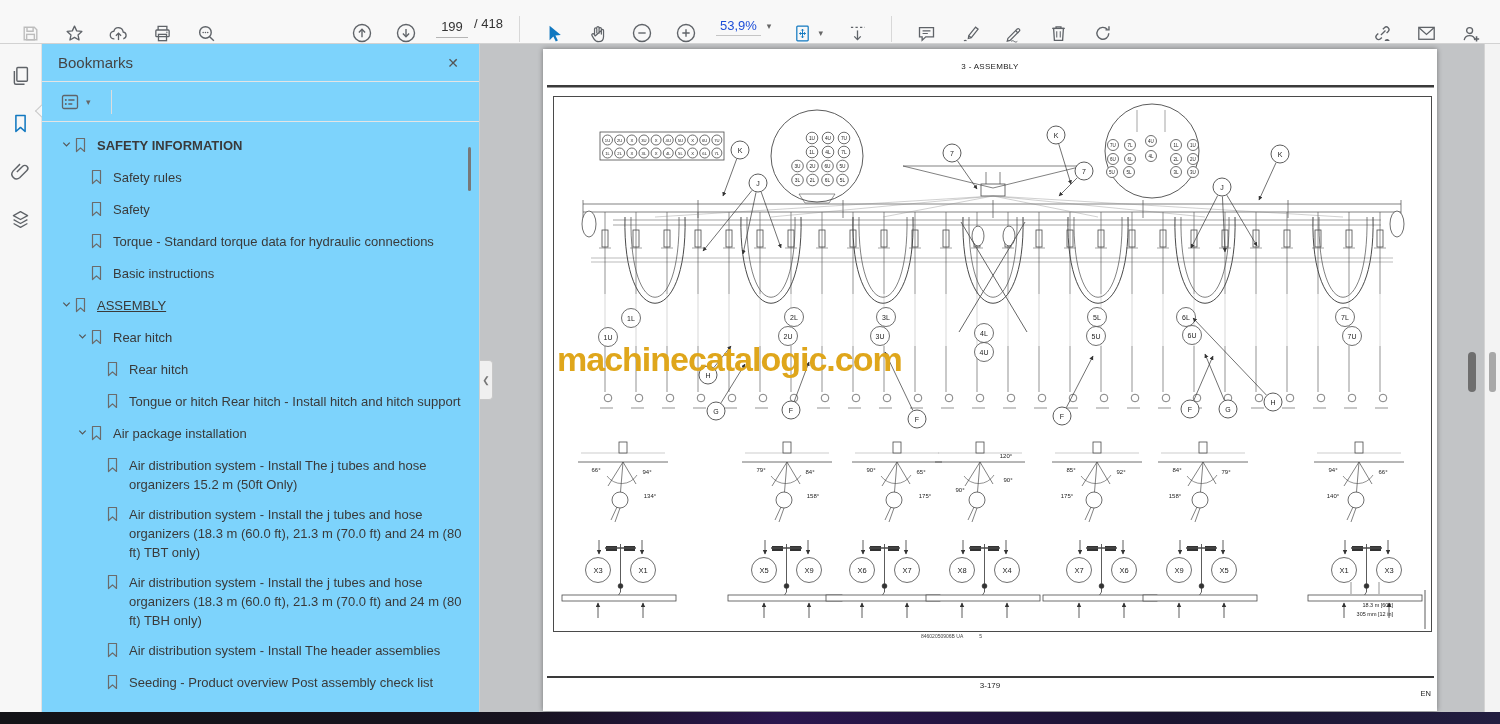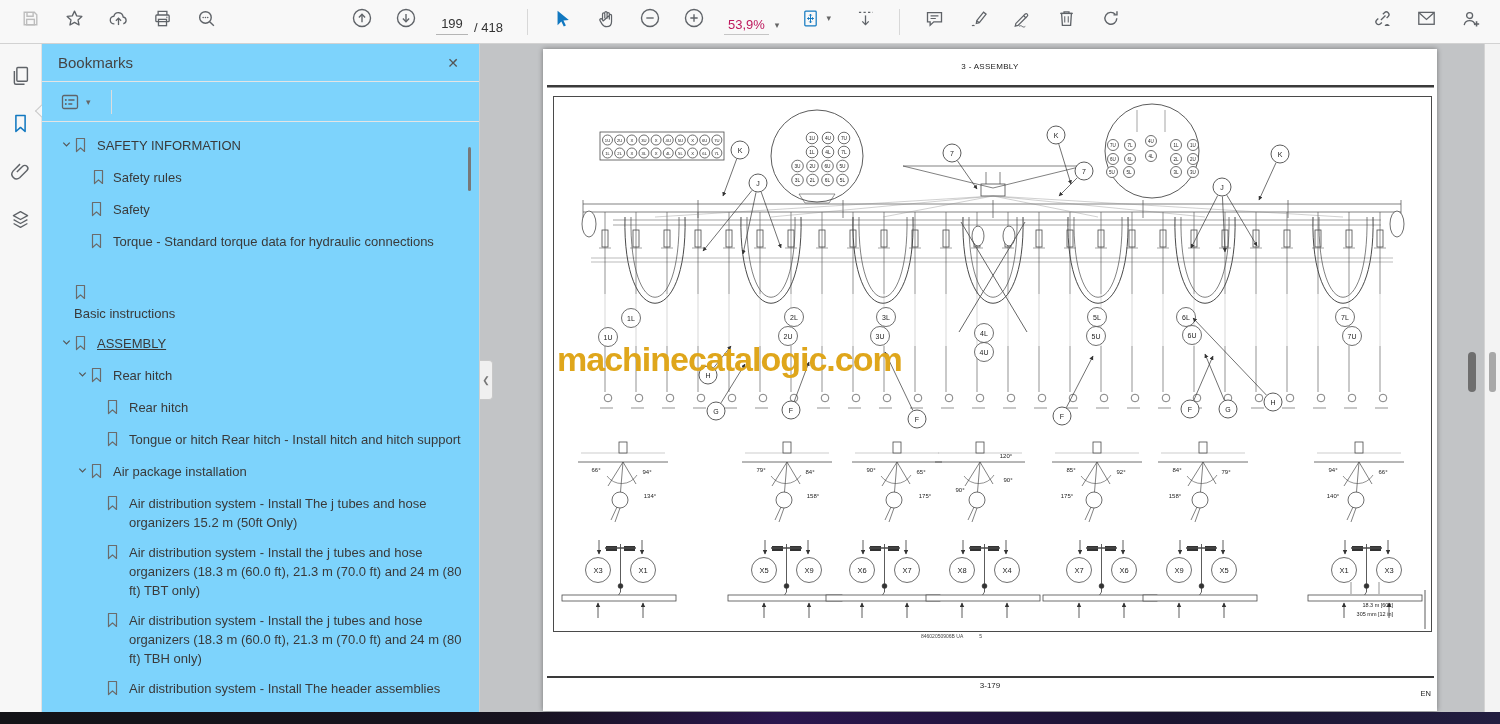--- a/index.html
+++ b/index.html
@@ -1,27 +1,27 @@
 <!DOCTYPE html>
 <html><head>
 <meta charset="utf-8">
 <style>
   *{box-sizing:border-box;margin:0;padding:0}
   html,body{width:1500px;height:724px;overflow:hidden;font-family:"Liberation Sans",sans-serif;background:#fff}
   .app{width:1500px;height:724px;display:flex;flex-direction:column}
   
-  .toolbar{height:44px;background:#f8f8f8;border-bottom:1px solid #d2d2d2;display:flex;align-items:flex-end;flex:0 0 44px;padding:8px 8px}
+  .toolbar{height:44px;background:#f8f8f8;border-bottom:1px solid #d2d2d2;display:flex;align-items:flex-start;flex:0 0 44px;padding:16px 8px}
   .tbtn{width:34px;height:34px;display:flex;align-items:center;justify-content:center;border-radius:3px;cursor:pointer;margin:0 5px;flex:0 0 auto}
   .vsep{width:1px;height:26px;background:#d8d8d8;margin:0 12px;flex:0 0 auto}
   .spacer1{width:112px;flex:0 0 auto}
   .flex-spacer{flex:1 1 auto}
   .pagenum{width:32px;height:22px;border:none;border-bottom:1px solid #b5b5b5;background:transparent;text-align:center;font-size:13px;color:#333;margin:0 6px 0 8px;font-family:"Liberation Sans",sans-serif}
-  .pagetotal{font-size:13px;color:#333;margin-right:12px;white-space:nowrap}
+  .pagetotal{font-size:13px;color:#333;margin-right:4px;white-space:nowrap}
   .zoomval{display:flex;align-items:center;margin:0 8px;cursor:pointer}
-  .zoomval .zv{font-size:13px;color:#be185d;border-bottom:1px solid #c5c5c5;padding:2px 4px}
+  .zoomval .zv{font-size:13px;color:#1d4ed8;border-bottom:1px solid #c5c5c5;padding:2px 4px}
   .caret{font-size:9px;color:#666;margin-left:6px;font-style:normal}
   
   .main{flex:1 1 auto;display:flex;min-height:0;position:relative}
   .iconstrip{width:42px;background:#f7f7f7;border-right:1px solid #e2e2e2;display:flex;flex-direction:column;align-items:center;padding-top:16px;gap:18px;flex:0 0 42px;position:relative}
   .sbtn{width:30px;height:30px;display:flex;align-items:center;justify-content:center;cursor:pointer;border-radius:3px}
   .notch{position:absolute;left:37px;top:62px;width:10px;height:10px;background:#f7f7f7;border-left:1px solid #c9c9c9;border-bottom:1px solid #c9c9c9;transform:rotate(45deg)}
   .panel{width:438px;background:#7dd3fc;border-right:1px solid #cfcfcf;flex:0 0 438px;position:relative;overflow:hidden}
   .panel-header{height:38px;display:flex;align-items:center;justify-content:space-between;padding:0 16px;border-bottom:1px solid #e4e4e4}
   .panel-title{font-size:15px;color:#444}
   .panel-close{font-size:14px;color:#555;cursor:pointer;padding:2px 4px}
@@ -299,65 +299,65 @@
               <rect x="2.5" y="2.5" width="15" height="13" rx="1.5" fill="none" stroke="#5f6368" stroke-width="1.3"></rect>
               <circle cx="5.8" cy="7" r="1" fill="#5f6368"></circle>
               <circle cx="5.8" cy="11" r="1" fill="#5f6368"></circle>
               <path d="M8.3 7h6.2M8.3 11h4" stroke="#5f6368" stroke-width="1.3"></path>
             </svg>
           <i class="caret">▾</i>
         </span>
         <span class="tool-vsep"></span>
       </div>
       <div class="tree">
-          <div class="bm-row" style="padding-left: 16px;">
+          <div class="bm-row" style="padding-left: 16px; font-weight: bold;">
             <span class="bm-chev">
               <svg width="11" height="11" viewBox="0 0 12 12">
                 <polyline points="2.5,4 6,7.5 9.5,4" fill="none" stroke="#555" stroke-width="1.3"></polyline>
               </svg>
             </span>
             <span class="bm-ico"><svg width="13" height="16" viewBox="0 0 13 16">
                 <path d="M2.5 1.5 h8 v13 l-4-3.6 -4 3.6 z" fill="none" stroke="#6b6b6b" stroke-width="1.2" stroke-linejoin="round"></path>
               </svg></span>
             <span class="bm-label">SAFETY INFORMATION</span>
-          </div>
-          <div class="bm-row" style="padding-left: 32px; text-align: center;">
-            <span class="bm-chev" style="visibility: hidden;">
-              <svg width="11" height="11" viewBox="0 0 12 12">
-                <polyline points="2.5,4 6,7.5 9.5,4" fill="none" stroke="#555" stroke-width="1.3"></polyline>
-              </svg>
-            </span>
-            <span class="bm-ico"><svg width="13" height="16" viewBox="0 0 13 16">
-                <path d="M2.5 1.5 h8 v13 l-4-3.6 -4 3.6 z" fill="none" stroke="#6b6b6b" stroke-width="1.2" stroke-linejoin="round"></path>
-              </svg></span>
-            <span class="bm-label">Safety rules</span>
           </div>
           <div class="bm-row" style="padding-left: 32px;">
             <span class="bm-chev" style="visibility: hidden;">
               <svg width="11" height="11" viewBox="0 0 12 12">
                 <polyline points="2.5,4 6,7.5 9.5,4" fill="none" stroke="#555" stroke-width="1.3"></polyline>
               </svg>
             </span>
             <span class="bm-ico"><svg width="13" height="16" viewBox="0 0 13 16">
                 <path d="M2.5 1.5 h8 v13 l-4-3.6 -4 3.6 z" fill="none" stroke="#6b6b6b" stroke-width="1.2" stroke-linejoin="round"></path>
               </svg></span>
-            <span class="bm-label">Safety</span>
+            <span class="bm-label">Safety rules</span>
           </div>
           <div class="bm-row" style="padding-left: 32px;">
             <span class="bm-chev" style="visibility: hidden;">
               <svg width="11" height="11" viewBox="0 0 12 12">
                 <polyline points="2.5,4 6,7.5 9.5,4" fill="none" stroke="#555" stroke-width="1.3"></polyline>
               </svg>
             </span>
             <span class="bm-ico"><svg width="13" height="16" viewBox="0 0 13 16">
                 <path d="M2.5 1.5 h8 v13 l-4-3.6 -4 3.6 z" fill="none" stroke="#6b6b6b" stroke-width="1.2" stroke-linejoin="round"></path>
               </svg></span>
+            <span class="bm-label">Safety</span>
+          </div>
+          <div class="bm-row" style="padding-left: 32px;">
+            <span class="bm-chev" style="visibility: hidden;">
+              <svg width="11" height="11" viewBox="0 0 12 12">
+                <polyline points="2.5,4 6,7.5 9.5,4" fill="none" stroke="#555" stroke-width="1.3"></polyline>
+              </svg>
+            </span>
+            <span class="bm-ico"><svg width="13" height="16" viewBox="0 0 13 16">
+                <path d="M2.5 1.5 h8 v13 l-4-3.6 -4 3.6 z" fill="none" stroke="#6b6b6b" stroke-width="1.2" stroke-linejoin="round"></path>
+              </svg></span>
             <span class="bm-label">Torque - Standard torque data for hydraulic connections</span>
           </div>
-          <div class="bm-row" style="padding-left: 32px; flex-direction: column;">
+          <div class="bm-row" style="padding-left: 32px;">
             <span class="bm-chev" style="visibility: hidden;">
               <svg width="11" height="11" viewBox="0 0 12 12">
                 <polyline points="2.5,4 6,7.5 9.5,4" fill="none" stroke="#555" stroke-width="1.3"></polyline>
               </svg>
             </span>
             <span class="bm-ico"><svg width="13" height="16" viewBox="0 0 13 16">
                 <path d="M2.5 1.5 h8 v13 l-4-3.6 -4 3.6 z" fill="none" stroke="#6b6b6b" stroke-width="1.2" stroke-linejoin="round"></path>
               </svg></span>
             <span class="bm-label">Basic instructions</span>
           </div>

